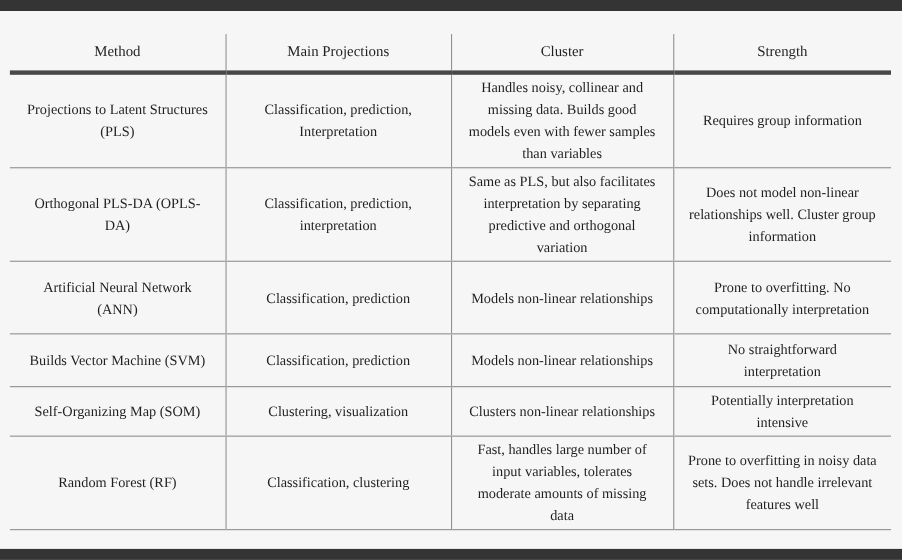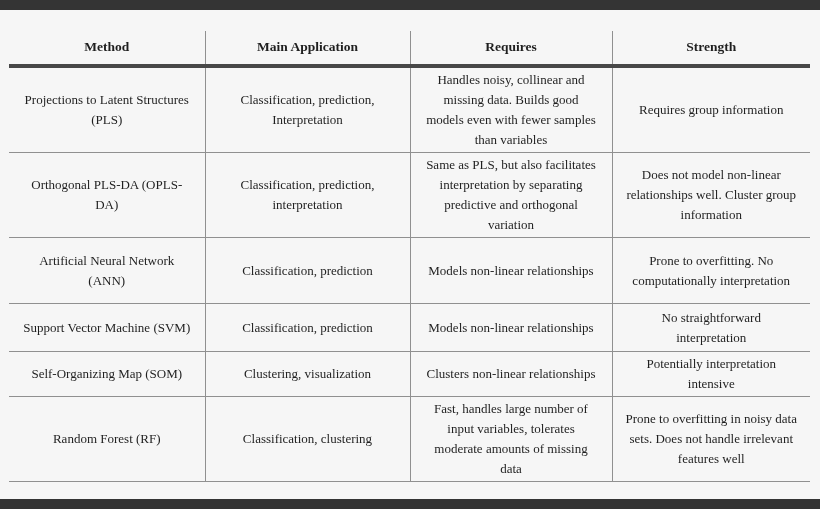--- a/index.html
+++ b/index.html
@@ -36,21 +36,21 @@
     table-layout: fixed;
     width: 801px;
     text-align: center;
   }
   col.c1 { width: 196px; }
   col.c2 { width: 205px; }
   col.c3 { width: 202px; }
   col.c4 { width: 198px; }
 
   th {
-    font-weight: bold;
+    font-weight: normal;
     font-size: 13.5px;
     height: 28px;
     padding: 2px 8px 3px 8px;
     vertical-align: middle;
     border-bottom: 4px solid #484848;
   }
   td {
     font-size: 13px;
     line-height: 20px;
     padding: 2px 13px;
@@ -79,22 +79,22 @@
   <table>
     <colgroup>
       <col class="c1">
         <col class="c2">
         <col class="c3">
         <col class="c4">
     </colgroup>
     <thead>
       <tr>
         <th>Method</th>
-        <th>Main Application</th>
-        <th>Requires</th>
+        <th>Main Projections</th>
+        <th>Cluster</th>
         <th>Strength</th>
       </tr>
     </thead>
     <tbody>
       <tr>
         <td>Projections to Latent Structures (PLS)</td>
         <td>Classification, prediction, Interpretation</td>
         <td>Handles noisy, collinear and missing data. Builds good models even with fewer samples than variables</td>
         <td>Requires group information</td>
       </tr>
@@ -104,21 +104,21 @@
         <td>Same as PLS, but also facilitates interpretation by separating predictive and orthogonal variation</td>
         <td>Does not model non-linear relationships well. Cluster group information</td>
       </tr>
       <tr>
         <td>Artificial Neural Network (ANN)</td>
         <td>Classification, prediction</td>
         <td>Models non-linear relationships</td>
         <td>Prone to overfitting. No computationally interpretation</td>
       </tr>
       <tr>
-        <td>Support Vector Machine (SVM)</td>
+        <td>Builds Vector Machine (SVM)</td>
         <td>Classification, prediction</td>
         <td>Models non-linear relationships</td>
         <td>No straightforward interpretation</td>
       </tr>
       <tr>
         <td>Self-Organizing Map (SOM)</td>
         <td>Clustering, visualization</td>
         <td>Clusters non-linear relationships</td>
         <td>Potentially interpretation intensive</td>
       </tr>

